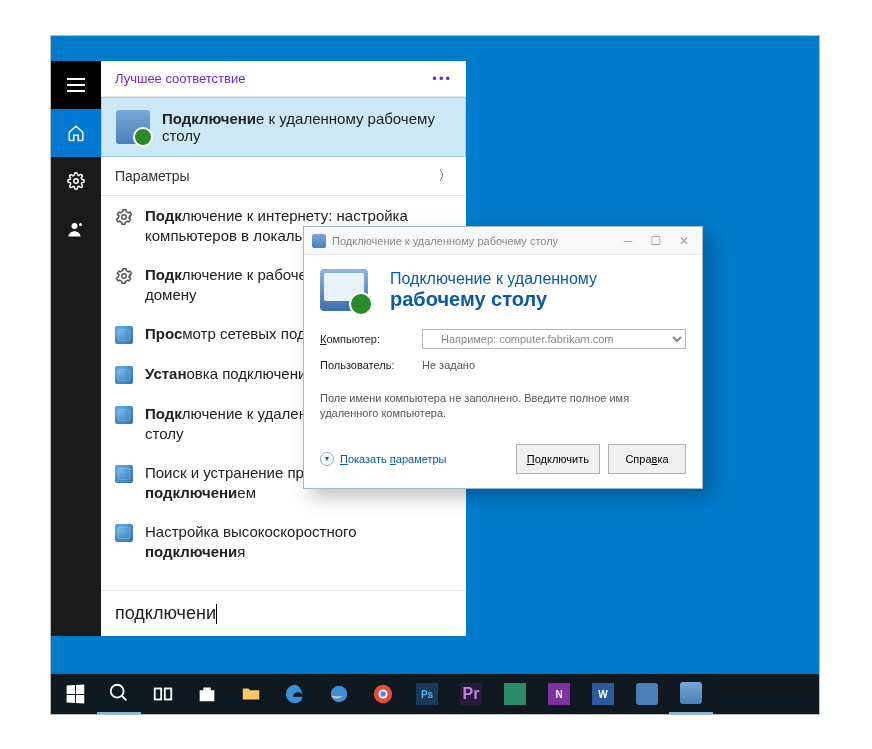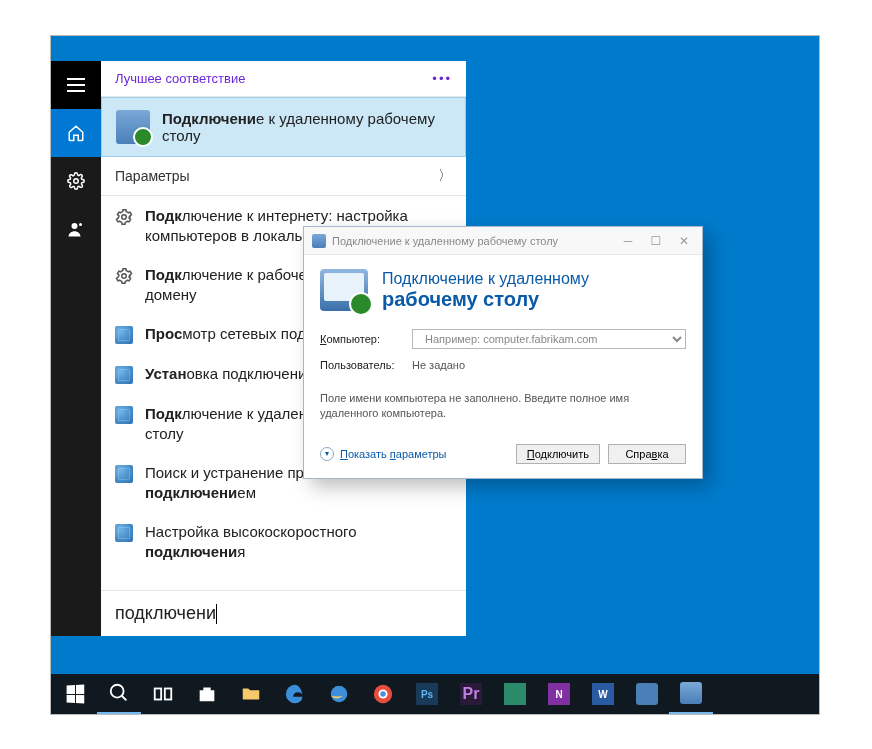--- a/index.html
+++ b/index.html
@@ -37,36 +37,36 @@
 .tb-item { width: 44px; height: 40px; display: flex; align-items: center; justify-content: center; cursor: pointer; }
 .tb-item.active { border-bottom: 2px solid #76b9ed; }
 .tb-icon { width: 22px; height: 22px; display: flex; align-items: center; justify-content: center; }
 .win-logo { display:grid; grid-template:1fr 1fr/1fr 1fr; gap:1px; width:18px; height:18px; transform:perspective(40px) rotateY(-12deg); }
 .win-logo span { background:#fff; }
 .rdp-dialog { position: absolute; left: 252px; top: 190px; width: 400px; background: #fff; border: 1px solid #a5b8cb; box-shadow: 8px 8px 18px rgba(0,0,0,0.25); font-size: 11px; }
 .rdp-titlebar { height: 28px; background:#f8f8f8; border-bottom:1px solid #e8e8e8; display:flex; align-items:center; padding:0 4px 0 8px; color:#888; }
 .rdp-titlebar .ticon { width:14px; height:14px; background:linear-gradient(#7aa8d8,#4a7fb8); margin-right:6px; border-radius:2px; }
 .rdp-titlebar .sp { flex:1; }
 .winbtn { width:28px; height:22px; display:flex; align-items:center; justify-content:center; color:#999; cursor:pointer; font-size:12px; }
-.rdp-header { display:flex; gap:14px; padding:14px 16px 8px; align-items:center; }
+.rdp-header { display:flex; gap:22px; padding:14px 16px 8px; align-items:center; }
 .rdp-header .hicon { width:48px; height:42px; background:linear-gradient(#8fb8e0,#3a6fa8); border-radius:4px; position:relative; flex-shrink:0; }
 .rdp-header .hicon::before { content:''; position:absolute; inset:4px 4px 10px 4px; background:#e8f2fb; border-radius:2px; }
 .rdp-header .hicon::after { content:''; position:absolute; right:-5px; bottom:-5px; width:20px; height:20px; background:#2a8a2a; border-radius:50%; border:2px solid #fff; }
 .rdp-header .htext .l1 { color:#0b5aa8; font-size:16px; }
 .rdp-header .htext .l2 { color:#0b5aa8; font-size:20px; font-weight:700; }
 .rdp-body { padding: 10px 16px 6px; color:#555; }
-.rdp-row { display:flex; align-items:center; gap:12px; margin-bottom:10px; }
+.rdp-row { display:flex; align-items:center; gap:22px; margin-bottom:10px; }
 .rdp-row .lbl { width:80px; font-size:11px; color:#222; }
 .rdp-row .lbl u { text-decoration:underline; }
-.rdp-row select { flex:1; height:20px; font-size:11px; color:#888; border:1px solid #b8b8b8; background:#fff; padding:0 8px; }
+.rdp-row select { flex:1; height:20px; font-size:11px; color:#888; border:1px solid #b8b8b8; background:#fff; padding:0 14px; }
 .rdp-msg { font-size:11px; color:#555; line-height:1.4; margin:20px 0 8px; }
 .rdp-footer { display:flex; align-items:center; padding:8px 16px 14px; gap:8px; }
 .rdp-footer .show-params { display:flex; align-items:center; gap:6px; color:#0b5aa8; font-size:11px; cursor:pointer; flex:1; }
 .rdp-footer .show-params .chev { width:14px; height:14px; border:1px solid #8aa8c8; border-radius:50%; display:flex; align-items:center; justify-content:center; font-size:8px; color:#0b5aa8; }
-.rdp-footer button { min-width:78px; height:20px; font-size:11px; background:#f0f0f0; border:1px solid #b0b0b0; cursor:pointer; padding:0 10px; }
+.rdp-footer button { min-width:78px; height:30px; font-size:11px; background:#f0f0f0; border:1px solid #b0b0b0; cursor:pointer; padding:0 10px; }
 .rdp-footer button u { text-decoration:underline; }
 .dots{letter-spacing:2px;}
 </style>
 </head>
 <body>
 
 <div class="outer">
   <div class="startmenu">
     <div class="sidebar">
       <div class="sidebar-item">

